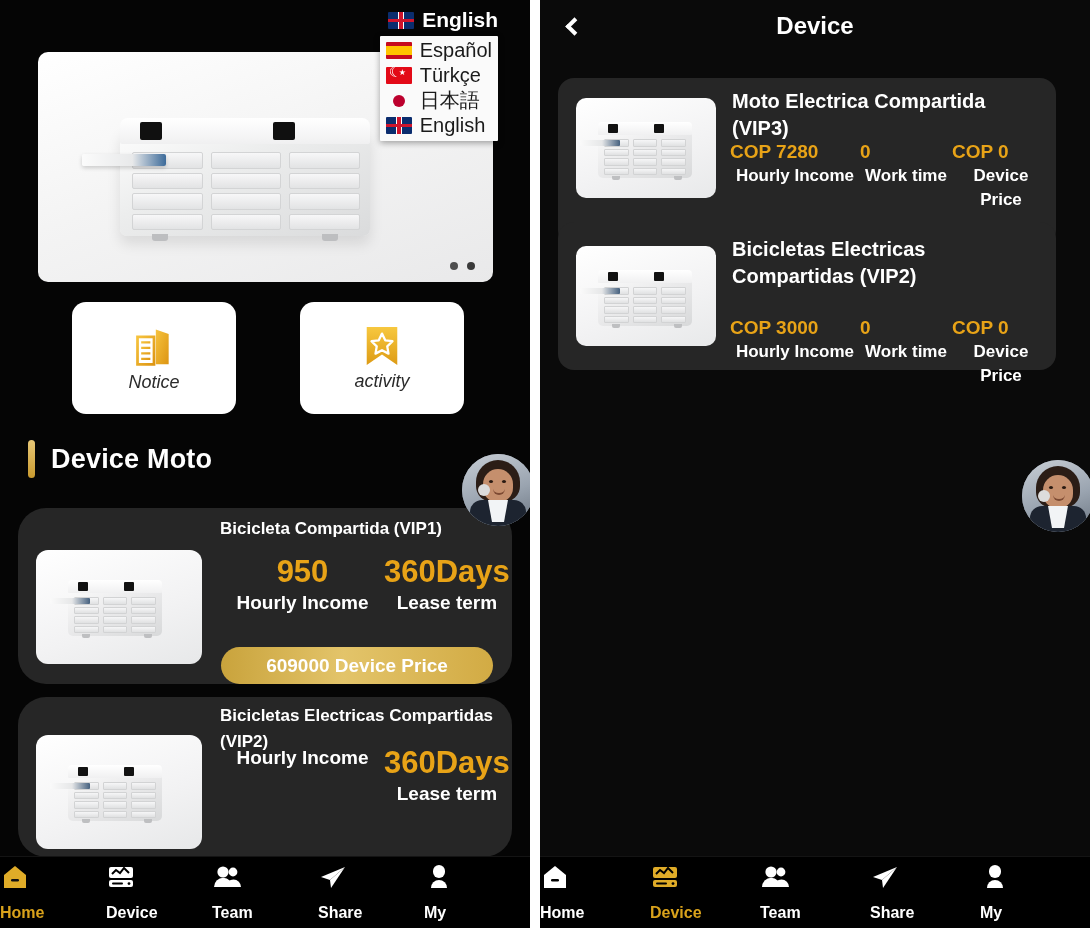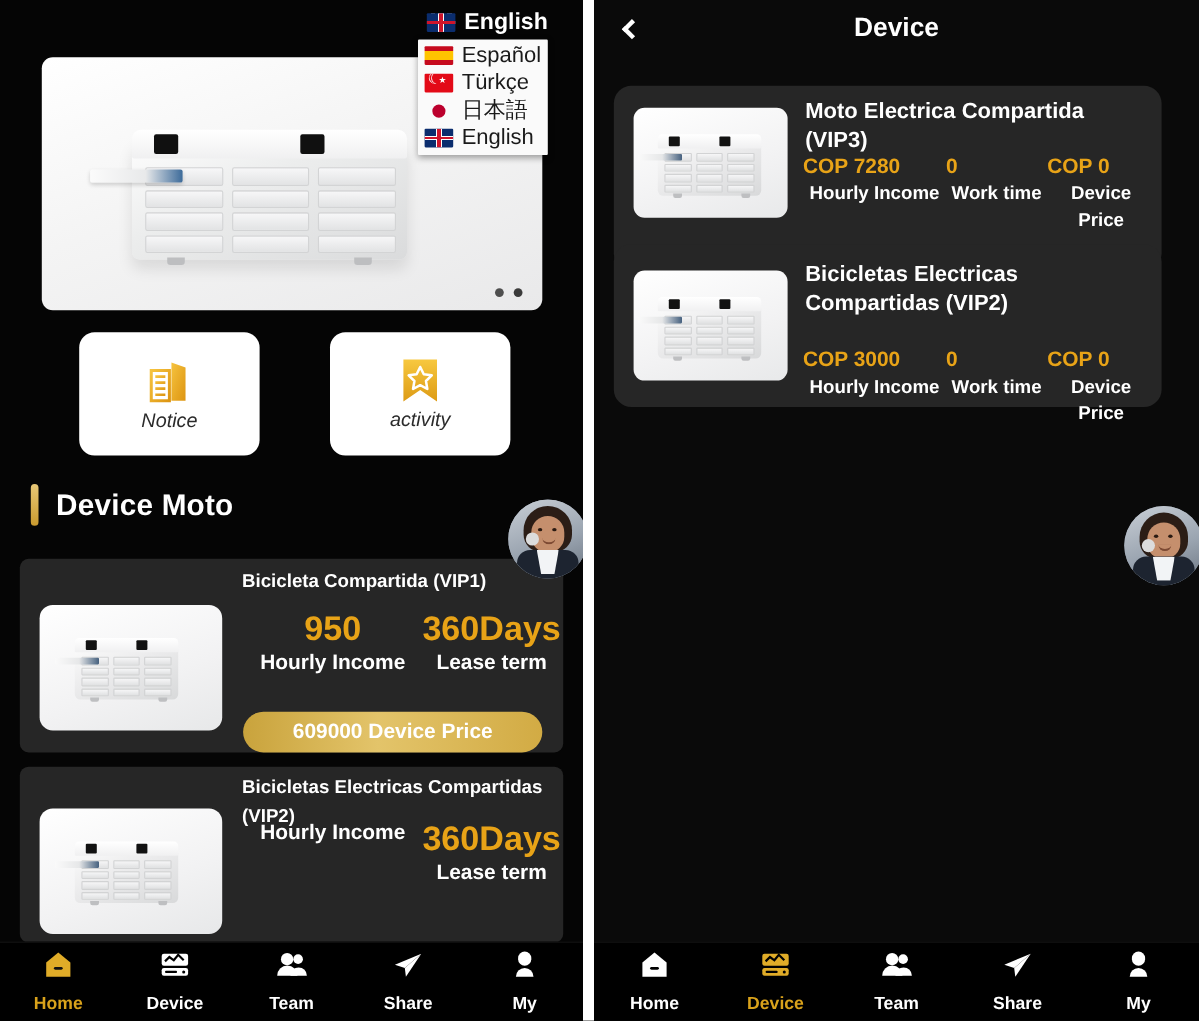--- a/index.html
+++ b/index.html
@@ -180,21 +180,21 @@
   .title-text {
     color: #fff; font-size: 27px; font-weight: bold;
     letter-spacing: .2px;
   }
 
   
   .home-card {
     position: absolute; left: 18px;
     width: 494px;
     background: #262626;
-    border-radius: 8px;
+    border-radius: 28px;
   }
   .home-card.c1 { top: 508px; height: 176px; }
   .home-card.c2 { top: 697px; height: 160px; }
   .thumb {
     position: absolute; left: 18px;
     width: 166px; height: 114px;
     background: linear-gradient(160deg,#ffffff 0%,#f2f2f3 60%,#e7e8e9 100%);
     border-radius: 12px; overflow: hidden;
   }
   .home-card.c1 .thumb { top: 42px; }
@@ -328,21 +328,21 @@
   .bottom-nav {
     position: absolute; left: 0; bottom: 0;
     height: 72px; background: #000;
     display: flex; align-items: center;
     border-top: 1px solid #141414;
   }
   .panel-home .bottom-nav { width: 530px; }
   .panel-device .bottom-nav { width: 550px; }
   .nav-item {
     flex: 1; display: flex; flex-direction: column;
-    align-items: center; justify-content: center; gap: 13px;
+    align-items: flex-start; justify-content: center; gap: 13px;
     cursor: pointer; background: none; border: none;
   }
   .nav-label { font-size: 16px; font-weight: bold; color: #fff; }
   .nav-item.active .nav-label { color: #d9a21b; }
   .nav-icon { width: 30px; height: 27px; }
 </style>
 </head>
 <body>
 
 <div class="screen">

